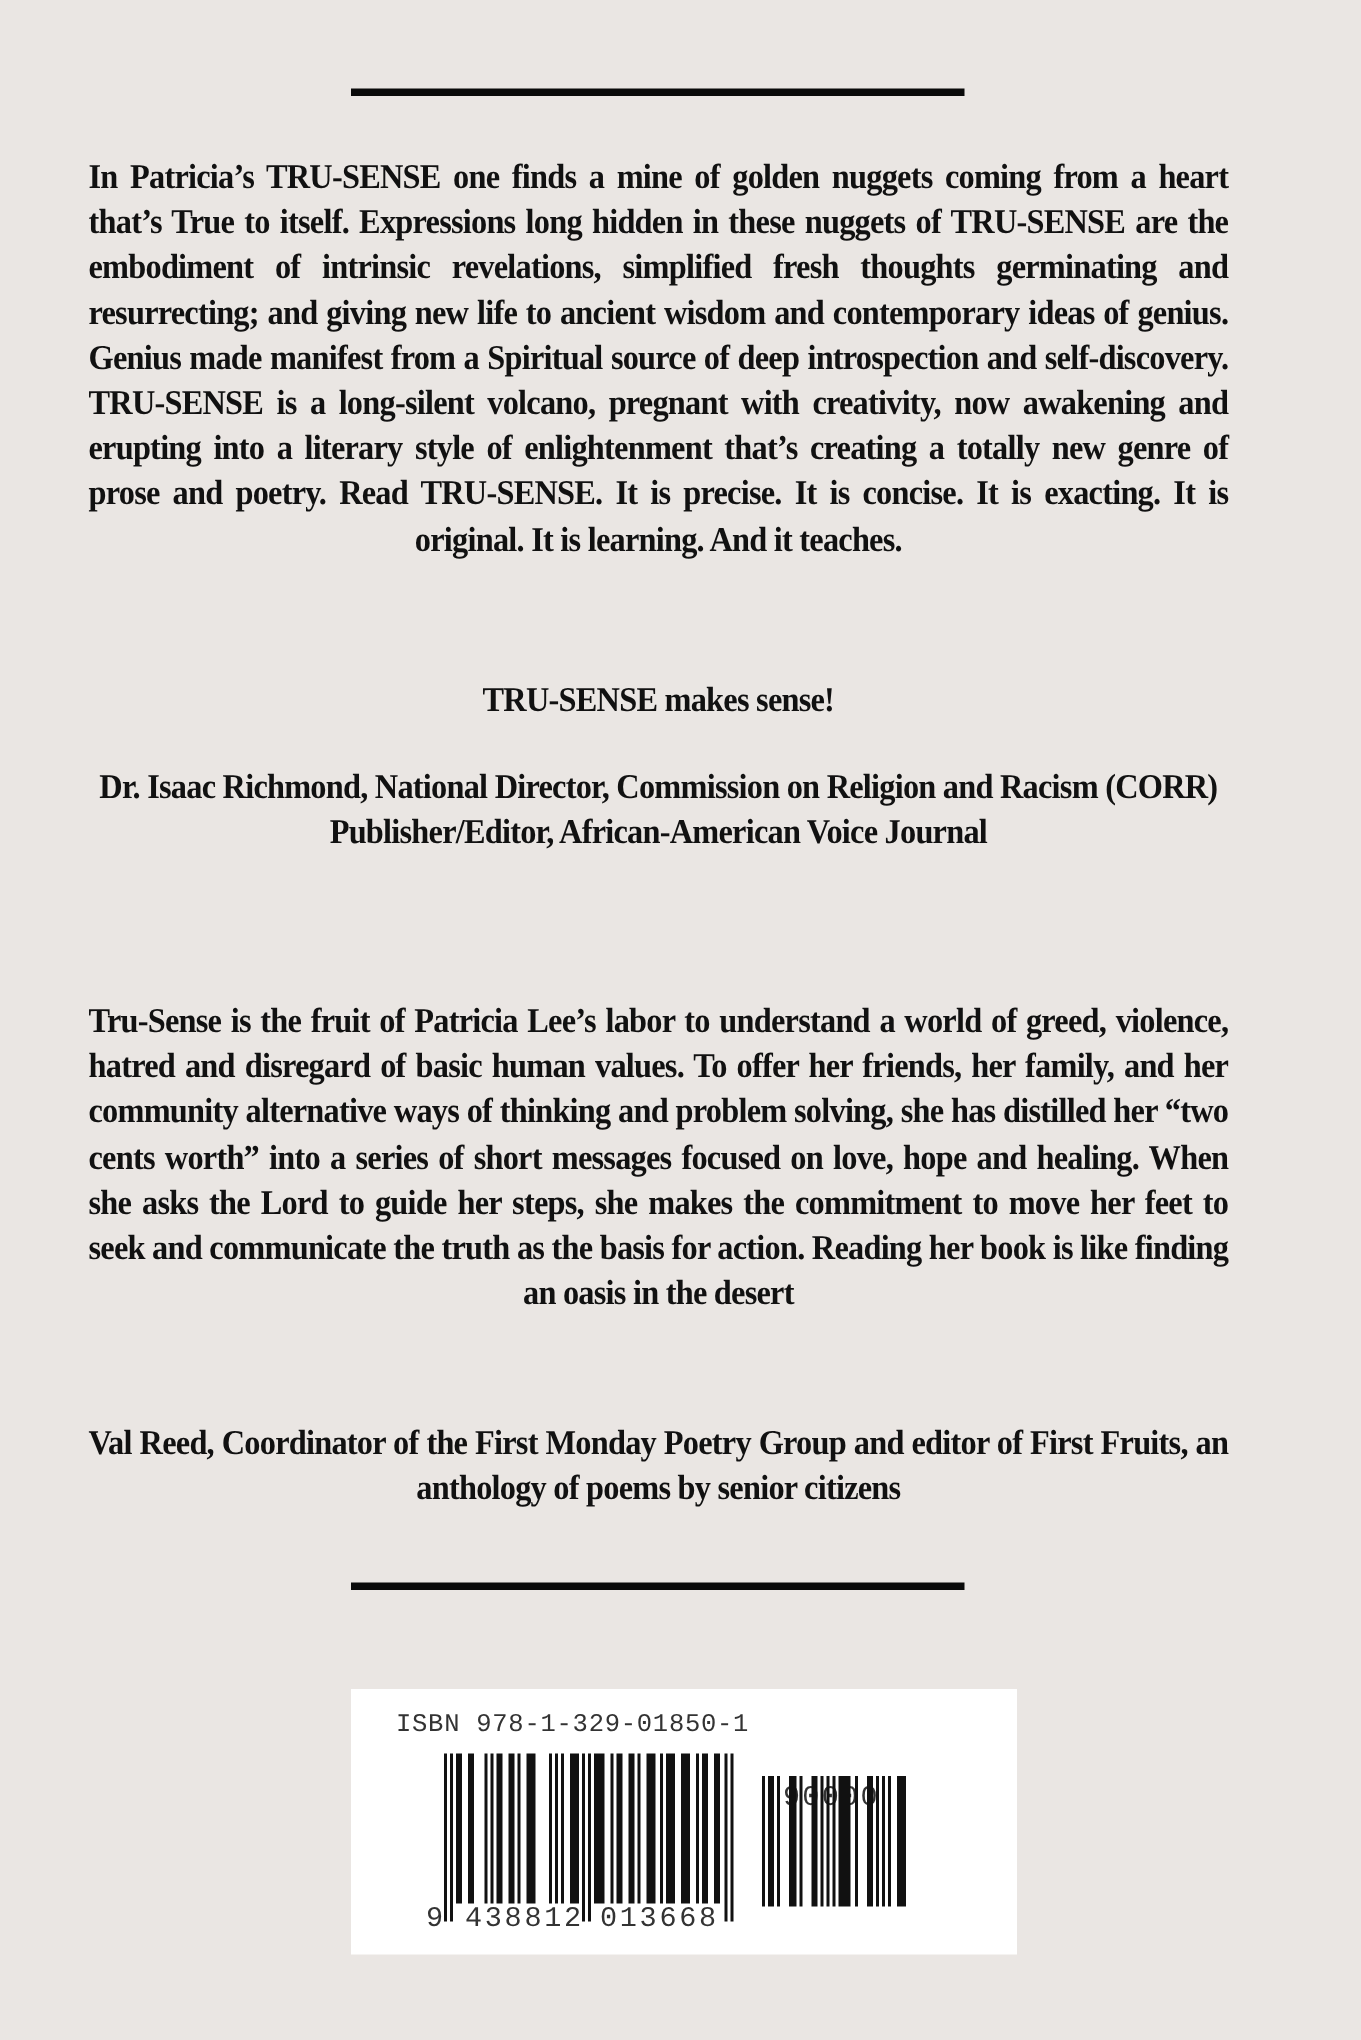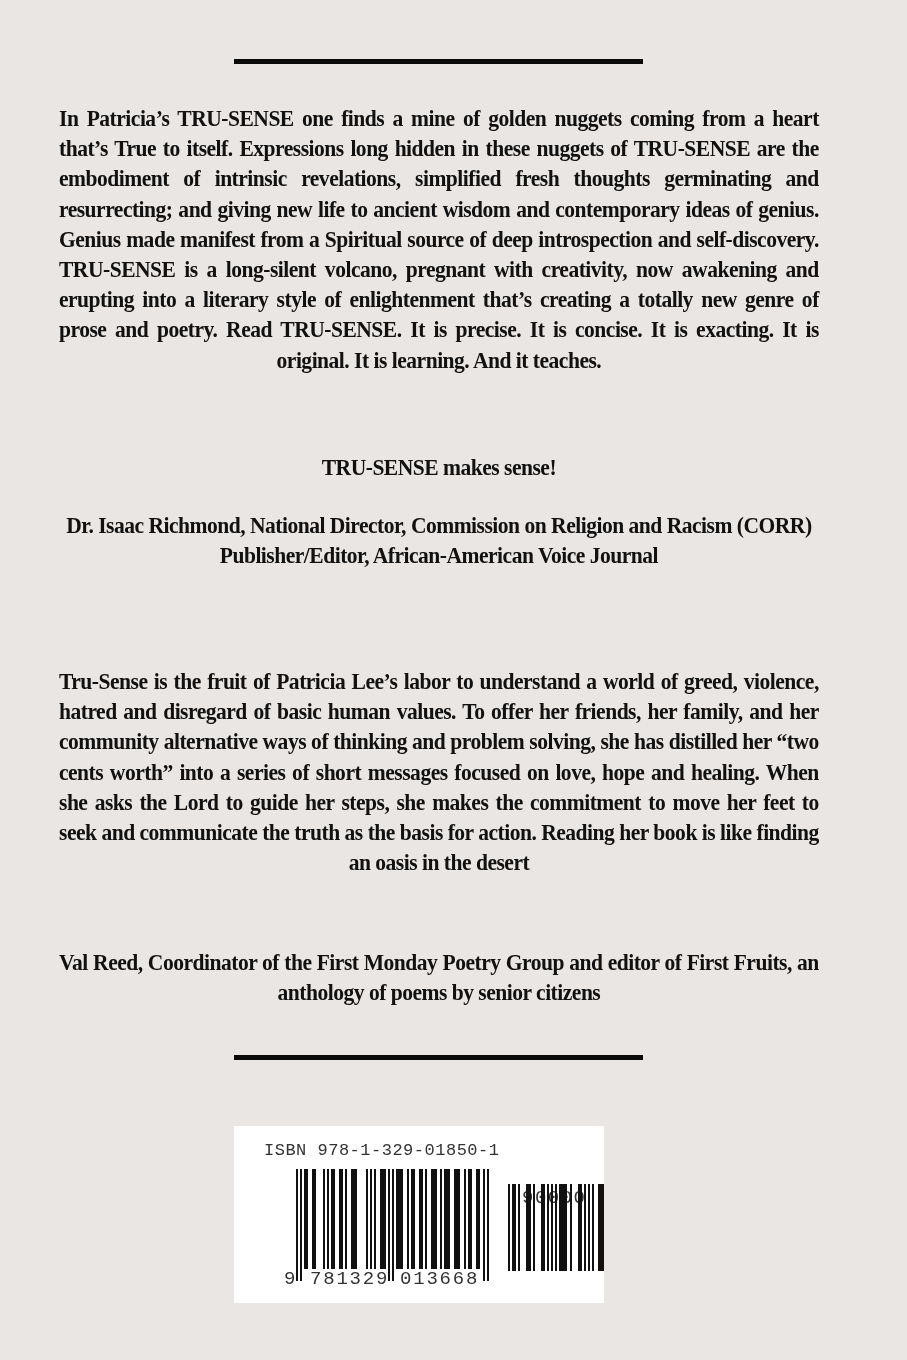--- a/index.html
+++ b/index.html
@@ -23,21 +23,21 @@
     letter-spacing: -0.55px;
     text-align: justify;
     text-align-last: center;
     transform: scaleX(0.93);
     transform-origin: left top;
     width: 817px;
   }
   .center { text-align: center; }
   .para { margin: 0; }
   .barcode-box {
-    position: absolute; left: 234px; top: 1126px; width: 370px; height: 177px;
+    position: absolute; left: 234px; top: 1126px; width: 444px; height: 177px;
     background: #ffffff;
   }
   .isbn-top {
     position: absolute; left: 30px; top: 15px;
     font-family: "Liberation Mono", "DejaVu Sans Mono", monospace;
     font-size: 17px; color: #333; letter-spacing: 0.5px;
   }
   .addon-text {
     position: absolute; left: 288px; top: 31px;
     font-family: "Liberation Mono", "DejaVu Sans Mono", monospace;
@@ -128,15 +128,15 @@
       <div class="bar" style="left: 51.25px; width: 8.2px; height: 87px;"></div>
       <div class="bar" style="left: 61.5px; width: 2.05px; height: 87px;"></div>
       <div class="bar" style="left: 69.7px; width: 4.1px; height: 87px;"></div>
       <div class="bar" style="left: 75.85px; width: 2.05px; height: 87px;"></div>
       <div class="bar" style="left: 79.95px; width: 2.05px; height: 87px;"></div>
       <div class="bar" style="left: 84.05px; width: 2.05px; height: 87px;"></div>
       <div class="bar" style="left: 90.2px; width: 6.15px; height: 87px;"></div>
     </div>
 
   <div class="ean-digits" style="left:50px;">9</div>
-  <div class="ean-digits" style="left:76px;">781329</div>
+  <div class="ean-digits" style="left:76px;">438812</div>
   <div class="ean-digits" style="left:166px;">013668</div>
 </div>
 
 </body></html>

